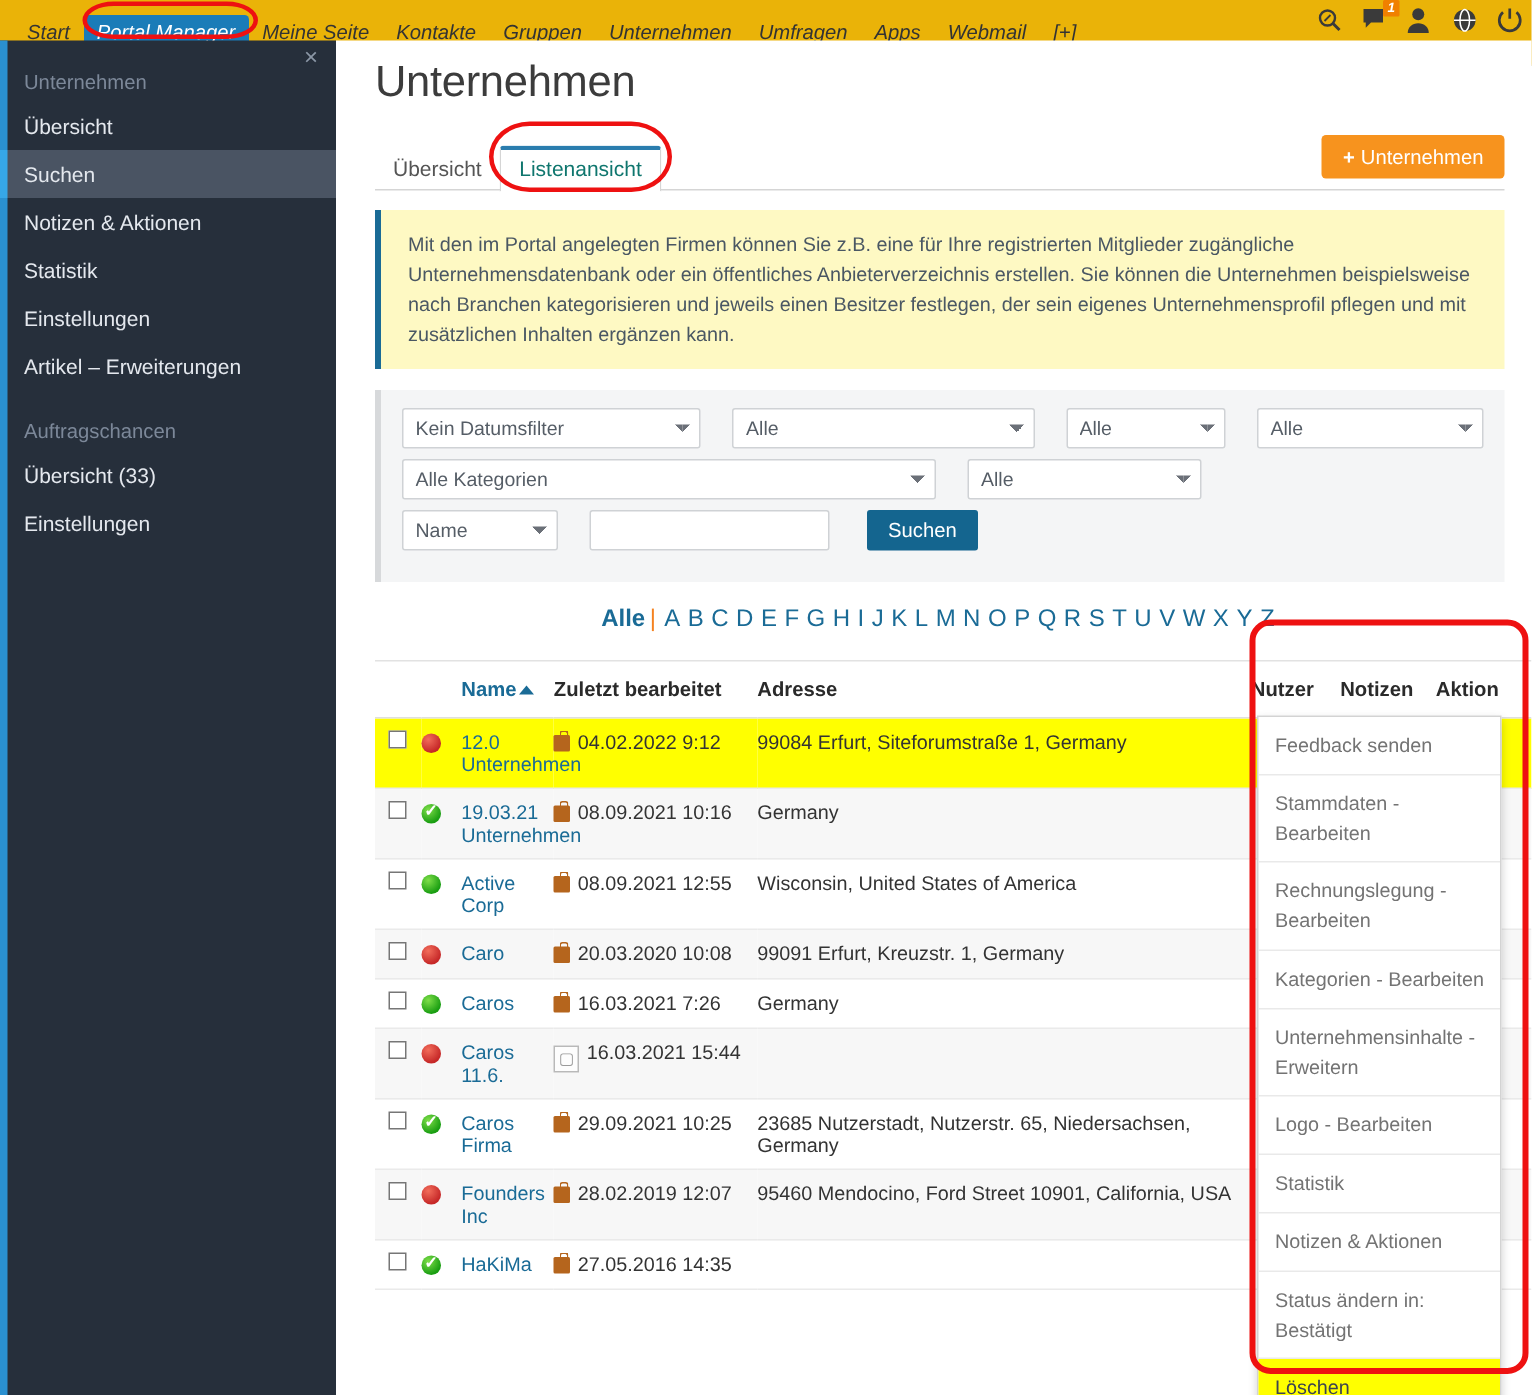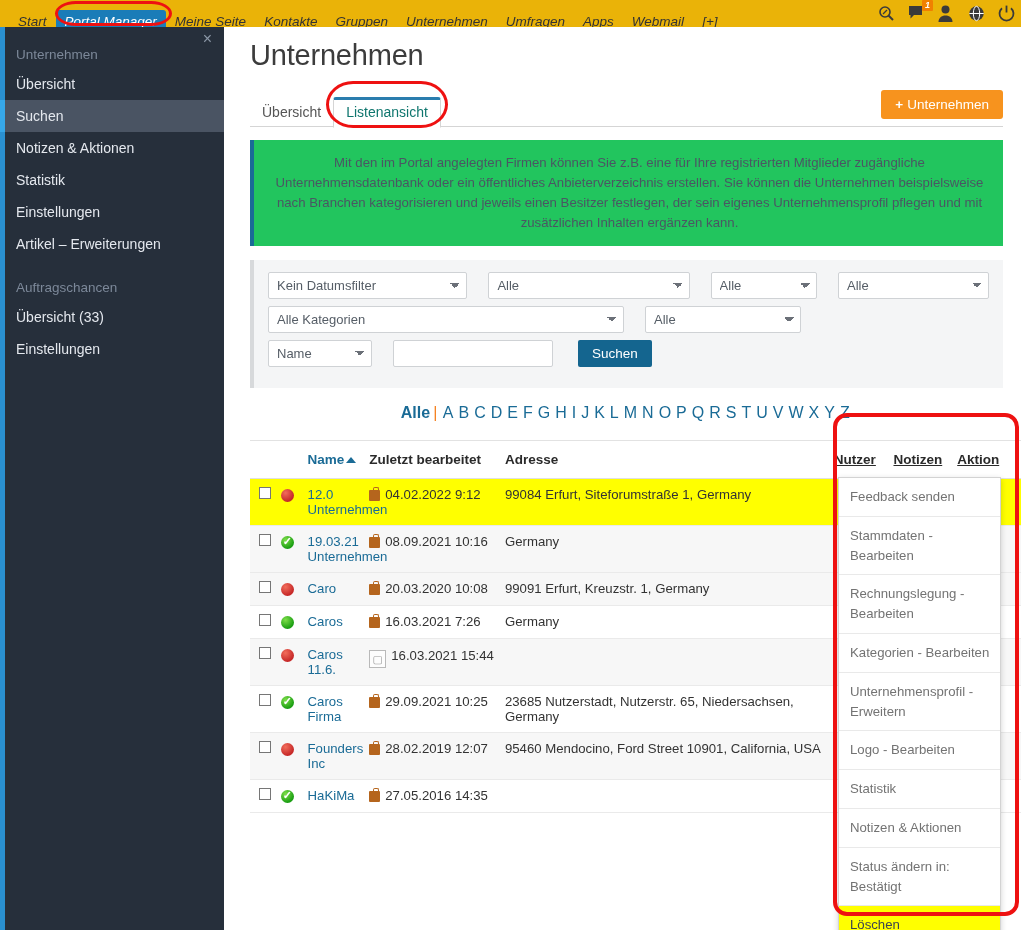--- a/index.html
+++ b/index.html
@@ -116,24 +116,24 @@
     background: #f7931e; color: #ffffff;
     font-size: 13.5px; padding: 7px 14px;
     border: none; border-radius: 3px; cursor: pointer;
     font-family: "Liberation Sans", sans-serif;
   }
   #add-company-btn .plus { font-weight: bold; margin-right: 4px; }
 
   
   #infobox {
     margin: 13px 18px 0 26px;
-    background: #22c55e;
+    background: #fef9c3;
     border-left: 4px solid #1a6b96;
     padding: 13px 16px 13px 18px;
-    color: #4a5763; font-size: 13.2px; line-height: 1.52; text-align: center;
+    color: #4a5763; font-size: 13.2px; line-height: 1.52;
   }
 
   
   #filters {
     margin: 14px 18px 0 26px;
     background: #f4f5f6;
     border-left: 4px solid #d7d9db;
     padding: 12px 14px 14px 14px;
   }
   .frow { display: flex; gap: 21px; margin-bottom: 7px; }
@@ -204,21 +204,21 @@
   .col-chk  { width: 30px; }
   .col-stat { width: 26px; }
   .col-name { width: 60px; }
   .col-date { width: 132px; }
   .col-addr { width: 320px; }
   .col-user { width: 58px; text-align: center; }
   .col-note { width: 62px; text-align: center; }
   .col-act  { width: 62px; text-align: center; }
   td.col-user, td.col-note { text-align: center; color: #1a6b96; }
   td.col-act { text-align: center; }
-  th.col-user, th.col-note, th.col-act { text-align: center; padding-right: 0; text-decoration: underline; }
+  th.col-user, th.col-note, th.col-act { text-align: center; padding-right: 0; }
 
   .cbox {
     width: 12px; height: 12px; border: 1px solid #767676;
     background: #fff; display: inline-block; margin-left: 9px; cursor: pointer;
   }
   .dot { width: 13px; height: 13px; border-radius: 50%; display: inline-block;
          position: relative; top: 2px; }
   .dot.red   { background: radial-gradient(circle at 35% 30%, #f26d5b, #c62828 70%); }
   .dot.green { background: radial-gradient(circle at 35% 30%, #7ede49, #1a9e12 70%); }
   .dot.check { background: radial-gradient(circle at 35% 30%, #7ede49, #1a9e12 70%); }
@@ -415,20 +415,30 @@
           <tr class="row-alt">
             <td class="col-chk"><span class="cbox"></span></td>
             <td class="col-stat"><span class="dot check"></span></td>
             <td class="col-name"><span class="rowname">19.03.21 Unternehmen</span></td>
             <td class="col-date"><span class="lock"></span><span class="date-txt">08.09.2021 10:16</span></td>
             <td class="col-addr"><span class="addr">Germany</span></td>
             <td class="col-user"></td>
             <td class="col-note"></td>
             <td class="col-act"></td>
           </tr>
+          <tr class="">
+            <td class="col-chk"><span class="cbox"></span></td>
+            <td class="col-stat"><span class="dot green"></span></td>
+            <td class="col-name"><span class="rowname">Active Corp</span></td>
+            <td class="col-date"><span class="lock"></span><span class="date-txt">08.09.2021 12:55</span></td>
+            <td class="col-addr"><span class="addr">Wisconsin, United States of America</span></td>
+            <td class="col-user"></td>
+            <td class="col-note"></td>
+            <td class="col-act"></td>
+          </tr>
           <tr class="row-alt">
             <td class="col-chk"><span class="cbox"></span></td>
             <td class="col-stat"><span class="dot red"></span></td>
             <td class="col-name"><span class="rowname">Caro</span></td>
             <td class="col-date"><span class="lock"></span><span class="date-txt">20.03.2020 10:08</span></td>
             <td class="col-addr"><span class="addr">99091 Erfurt, Kreuzstr. 1, Germany</span></td>
             <td class="col-user"></td>
             <td class="col-note"></td>
             <td class="col-act"></td>
           </tr>
@@ -485,19 +495,19 @@
         </tbody>
     </table>
   </div>
 </div>
 
 <div id="action-menu">
     <div class="menu-item">Feedback senden</div>
     <div class="menu-item">Stammdaten - Bearbeiten</div>
     <div class="menu-item">Rechnungslegung - Bearbeiten</div>
     <div class="menu-item">Kategorien - Bearbeiten</div>
-    <div class="menu-item">Unternehmensprofil - Erweitern</div>
+    <div class="menu-item">Unternehmensinhalte - Erweitern</div>
     <div class="menu-item">Logo - Bearbeiten</div>
     <div class="menu-item">Statistik</div>
     <div class="menu-item">Notizen &amp; Aktionen</div>
     <div class="menu-item">Status ändern in: Bestätigt</div>
     <div class="menu-item highlighted">Löschen</div>
   </div>
 
 </body></html>

